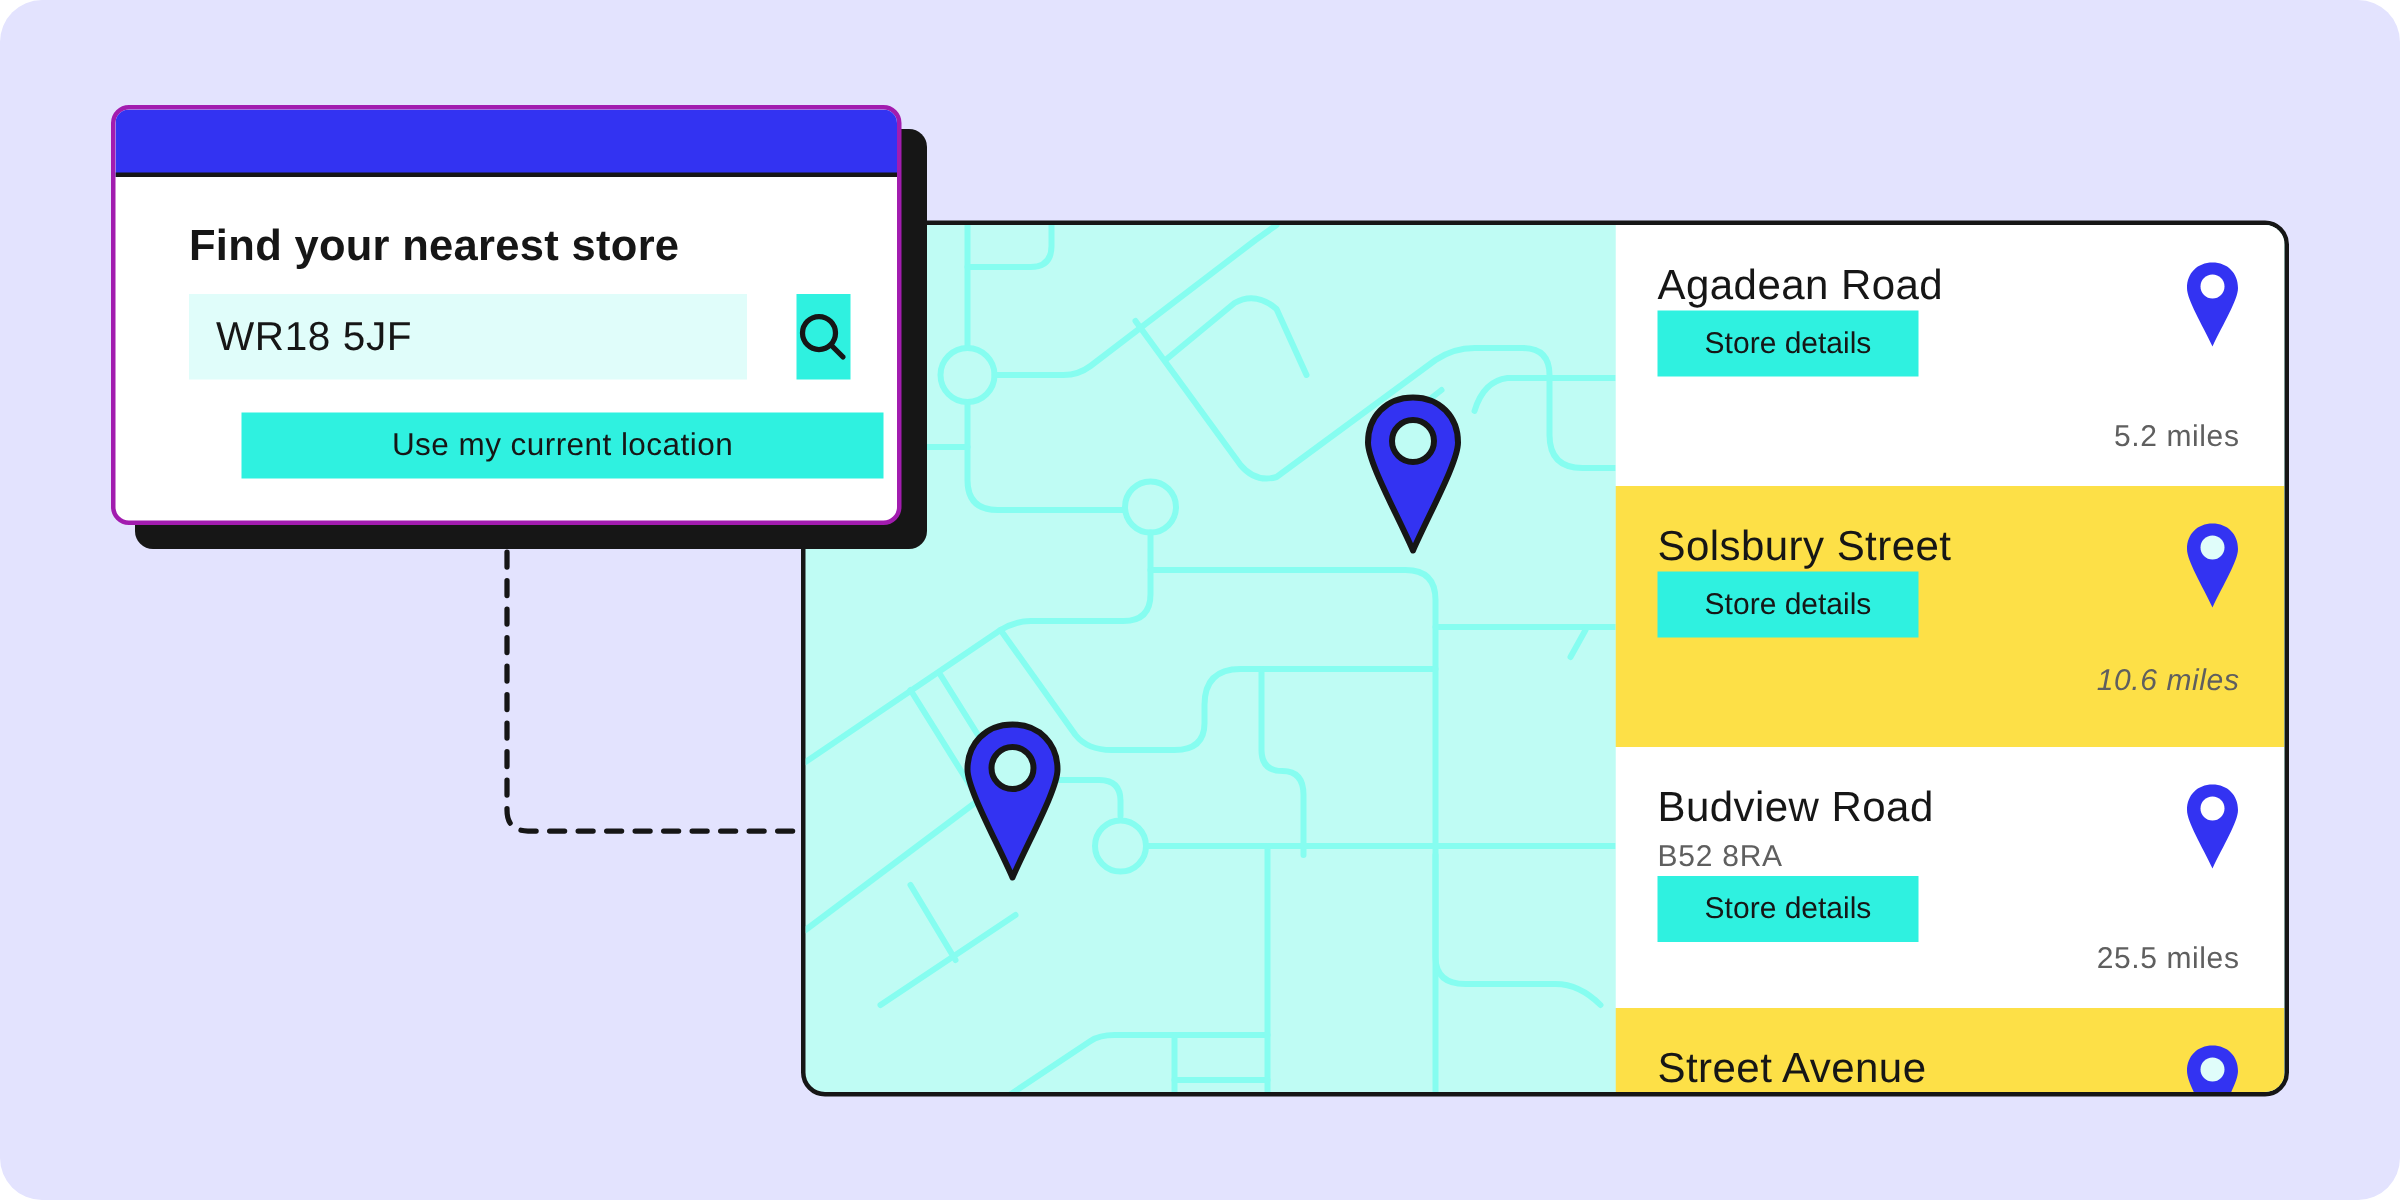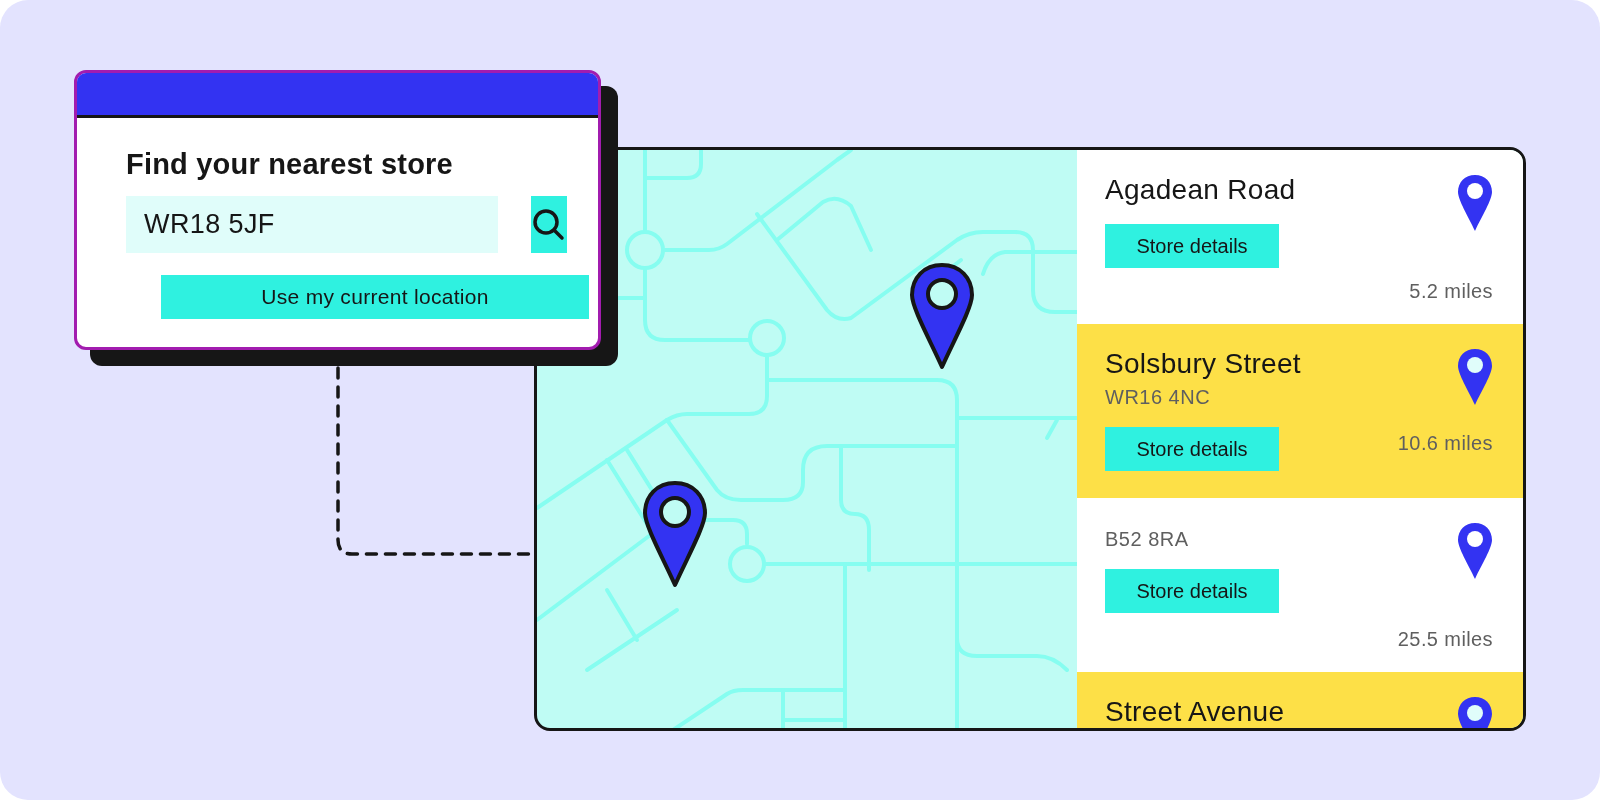--- a/index.html
+++ b/index.html
@@ -23,21 +23,21 @@
   .pin { position: absolute; }
 
   .store-list { position: absolute; left: 540px; top: 0; right: 0; bottom: 0; overflow: hidden; }
   .store-item { position: relative; height: 174px; padding: 24px 28px 12px 28px; }
   .store-item.alt { background: #fde047; }
   .store-item.plain { background: #ffffff; }
   .store-name { font-size: 28px; color: #161616; letter-spacing: 0.3px; }
   .store-postcode { font-size: 20px; color: #5f5f5f; margin-top: 6px; letter-spacing: 0.5px; }
   .store-btn {
     display: inline-flex; align-items: center; justify-content: center;
-    width: 174px; height: 44px; margin-top: 18px; background: #2ff1e0;
+    width: 174px; height: 44px; margin-top: 1px; background: #2ff1e0;
     font-size: 20px; color: #161616; border: none; cursor: pointer;
     font-family: "Liberation Sans", sans-serif;
   }
   .store-pin { position: absolute; right: 30px; top: 24px; }
   .store-distance { position: absolute; right: 30px; top: 130px; font-size: 20px; color: #5f5f5f; letter-spacing: 0.4px; text-align: center; }
 
   
   .card-shadow {
     position: absolute; left: 90px; top: 86px; width: 528px; height: 280px;
     background: #161616; border-radius: 12px;
@@ -138,29 +138,29 @@
         <div class="store-name">Agadean Road</div>
         <button class="store-btn">Store details</button>
         <svg class="store-pin" width="36" height="58" viewBox="0 0 36 58">
           <path d="M18 1 C8 1 1 8 1 18 C1 26 11 42 18 57 C25 42 35 26 35 18 C35 8 28 1 18 1 Z" fill="#3333f2"></path>
           <circle cx="18" cy="17" r="8" fill="#ffffff"></circle>
         </svg>
         <div class="store-distance">5.2 miles</div>
       </div>
       <div class="store-item alt">
         <div class="store-name">Solsbury Street</div>
-        <div class="store-postcode">WR16 4NC</div>
         <button class="store-btn">Store details</button>
         <svg class="store-pin" width="36" height="58" viewBox="0 0 36 58">
           <path d="M18 1 C8 1 1 8 1 18 C1 26 11 42 18 57 C25 42 35 26 35 18 C35 8 28 1 18 1 Z" fill="#3333f2"></path>
           <circle cx="18" cy="17" r="8" fill="#e0fdfa"></circle>
         </svg>
-        <div class="store-distance" style="top:108px;">10.6 miles</div>
+        <div class="store-distance" style="top:119px;font-style:italic;">10.6 miles</div>
       </div>
       <div class="store-item plain">
+        <div class="store-name">Budview Road</div>
         <div class="store-postcode">B52 8RA</div>
         <button class="store-btn">Store details</button>
         <svg class="store-pin" width="36" height="58" viewBox="0 0 36 58">
           <path d="M18 1 C8 1 1 8 1 18 C1 26 11 42 18 57 C25 42 35 26 35 18 C35 8 28 1 18 1 Z" fill="#3333f2"></path>
           <circle cx="18" cy="17" r="8" fill="#ffffff"></circle>
         </svg>
         <div class="store-distance">25.5 miles</div>
       </div>
       <div class="store-item alt">
         <div class="store-name">Street Avenue</div>

